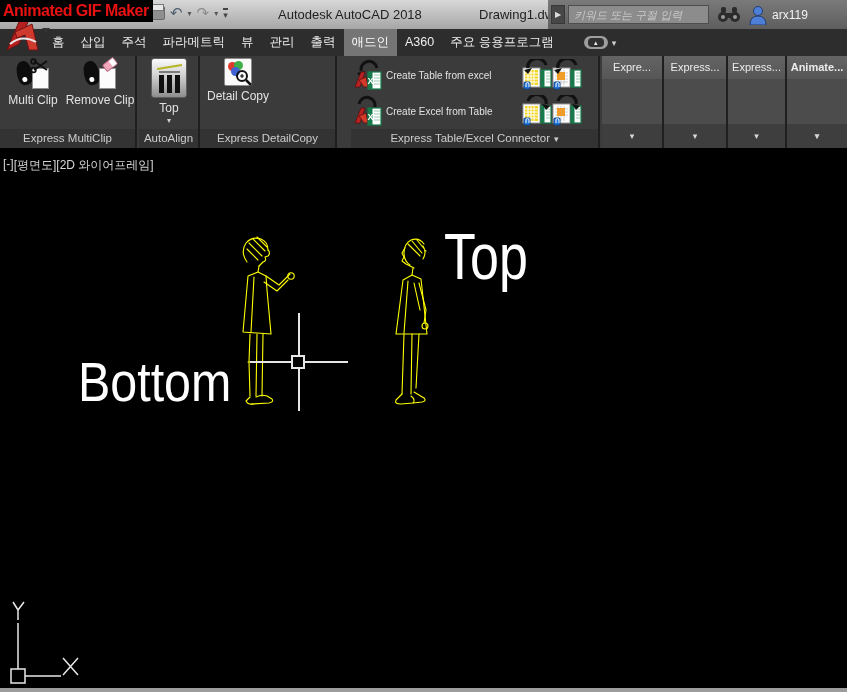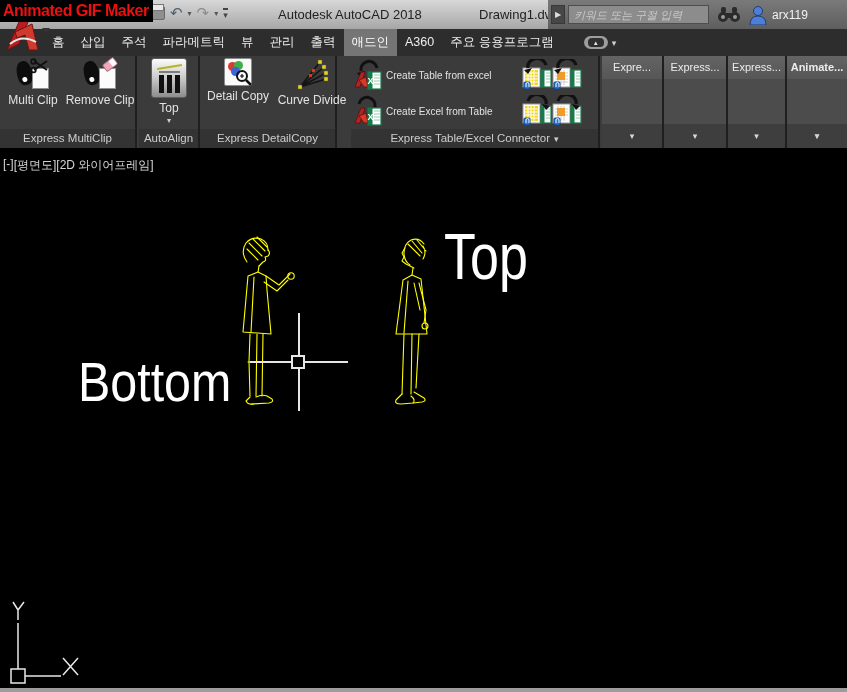--- a/index.html
+++ b/index.html
@@ -257,37 +257,20 @@
           <i class="g"></i>
           <i class="b"></i>
         <svg width="18" height="18" viewBox="0 0 18 18" style="position:absolute; right:-2px; bottom:-2px;">
           <circle cx="7" cy="7" r="5" fill="none" stroke="#111" stroke-width="2"></circle>
           <path d="M5,7 h4 M7,5 v4" stroke="#111" stroke-width="1.2"></path>
           <path d="M11,11 L16,16" stroke="#111" stroke-width="2.5"></path>
         </svg>
       </span>
       <span class="lbl">Detail Copy</span>
     </div>
-    <div class="bigbtn" style="left:76px; width:72px;">
-      <svg width="32" height="32" viewBox="0 0 32 32">
-        <path d="M4,29 L24,4 M4,29 L28,9 M4,29 L30,15 M4,29 L30,21" stroke="#141414" stroke-width="1.6" fill="none"></path>
-        <g fill="#e8d414" stroke="#555" stroke-width="0.5">
-          <rect x="22" y="2" width="4" height="4"></rect>
-            <rect x="26" y="7" width="4" height="4"></rect>
-          <rect x="28" y="13" width="4" height="4"></rect>
-            <rect x="28" y="19" width="4" height="4"></rect>
-          <rect x="2" y="27" width="4" height="4"></rect>
-        </g>
-        <g fill="#d43a1a">
-            <rect x="13" y="16" width="3" height="3"></rect>
-            <rect x="16" y="11" width="3" height="3"></rect>
-          </g>
-      </svg>
-      <span class="lbl">Curve Divide</span>
-    </div>
     <div class="pcaption">Express DetailCopy</div>
   </div>
 
   <div class="panel" style="left:351px; width:249px;">
 
     <div class="conn-row" style="top:2px;">
       <span class="icon-ax">
         <svg width="30" height="32" viewBox="0 0 30 32">
           <path d="M8,12 A8,8 0 1 1 24,9" fill="none" stroke="#111" stroke-width="3"></path>
           <path d="M4,14 l8,-2 l-4,7 z" fill="#111"></path>

